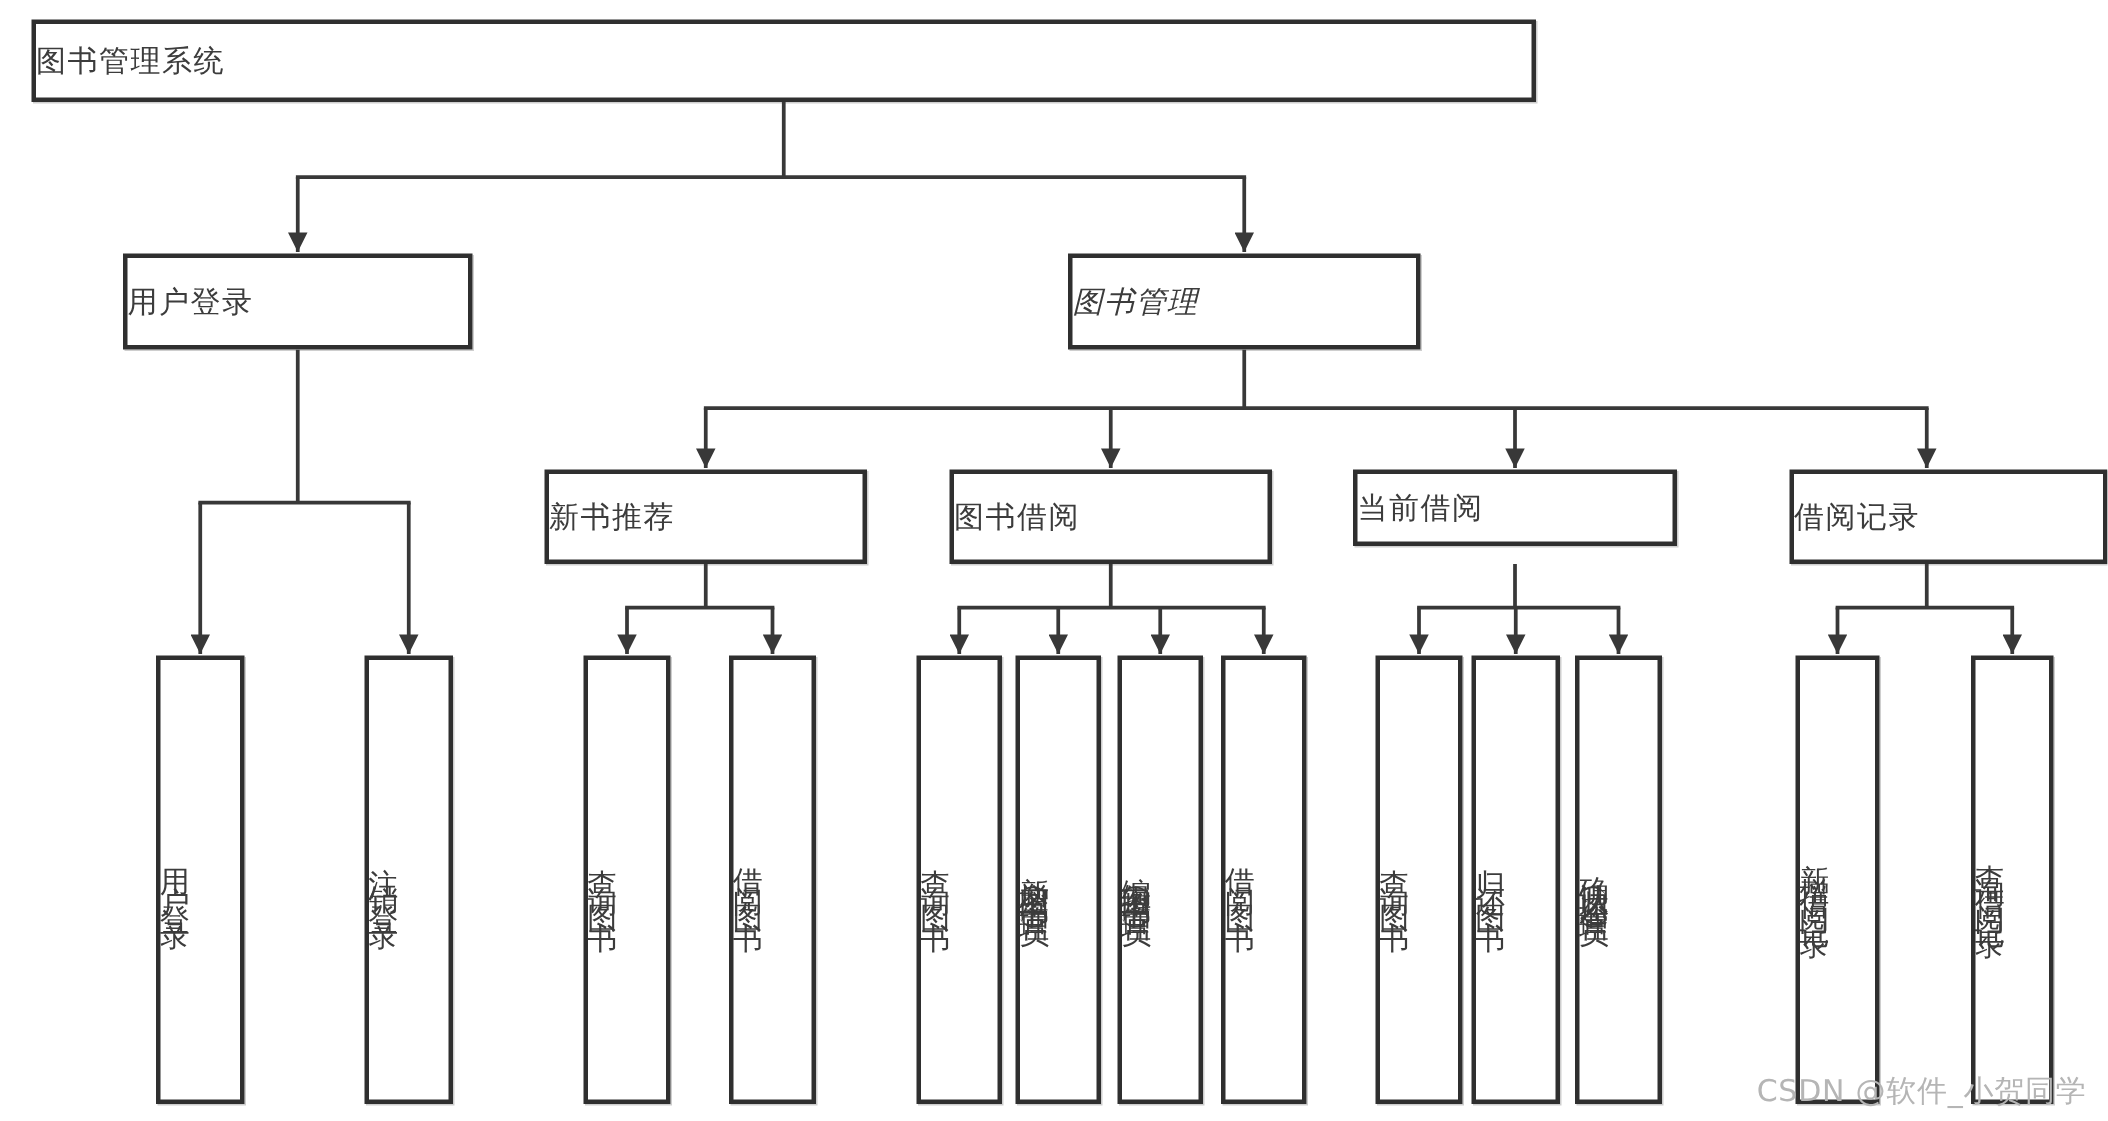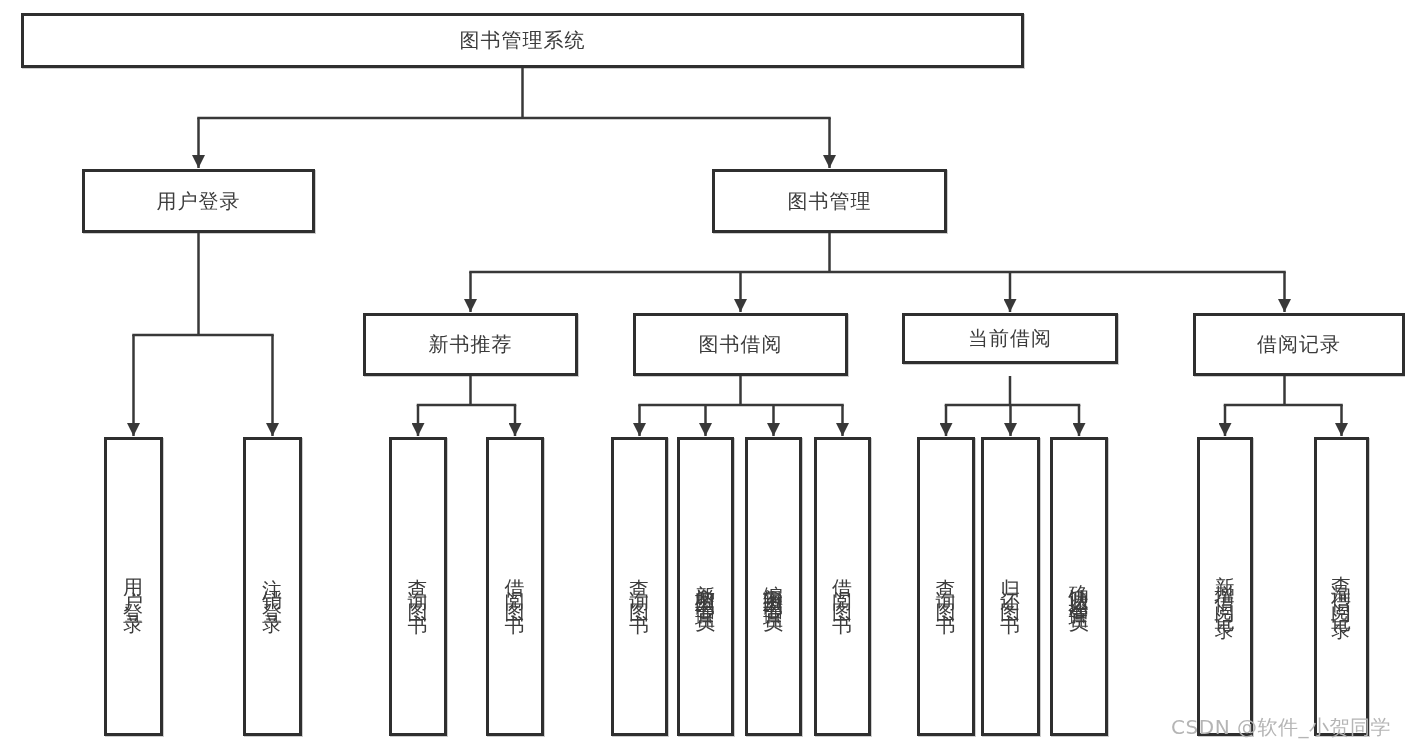--- a/index.html
+++ b/index.html
@@ -19,21 +19,20 @@
     position: absolute; left: 0; top: 0;
     width: 1405px; height: 747px;
     z-index: 1;
   }
   .node {
     position: absolute;
     background: var(--box-fill, #fff);
     border: 3px solid var(--box-border, #2f2f2f);
     display: flex;
     align-items: center;
-    justify-content: center;
     color: var(--text, #3c3c3c);
     z-index: 2;
     box-shadow: 1px 1px 0 rgba(60,60,60,0.25);
   }
   .node.h { font-size: 20px; letter-spacing: 1px; white-space: nowrap; }
   .node.v span {
     writing-mode: vertical-rl;
     text-orientation: mixed;
     font-size: 20px;
     line-height: 1;
@@ -98,21 +97,21 @@
       </g>
   </svg>
 
   <div id="watermark">CSDN @软件_小贺同学</div>
 <div class="node h" style="left: 21px; top: 13px; width: 1003px; height: 55px;">
       <span>图书管理系统</span>
     </div>
     <div class="node h" style="left: 82px; top: 169px; width: 233px; height: 64px;">
       <span>用户登录</span>
     </div>
-    <div class="node h" style="left: 712px; top: 169px; width: 235px; height: 64px;">
+    <div class="node h" style="left: 712px; top: 169px; width: 235px; height: 64px; font-style: italic;">
       <span>图书管理</span>
     </div>
     <div class="node h" style="left: 633px; top: 313px; width: 215px; height: 63px;">
       <span>图书借阅</span>
     </div>
     <div class="node h" style="left: 363px; top: 313px; width: 215px; height: 63px;">
       <span>新书推荐</span>
     </div>
     <div class="node h" style="left: 902px; top: 313px; width: 216px; height: 51px;">
       <span>当前借阅</span>

